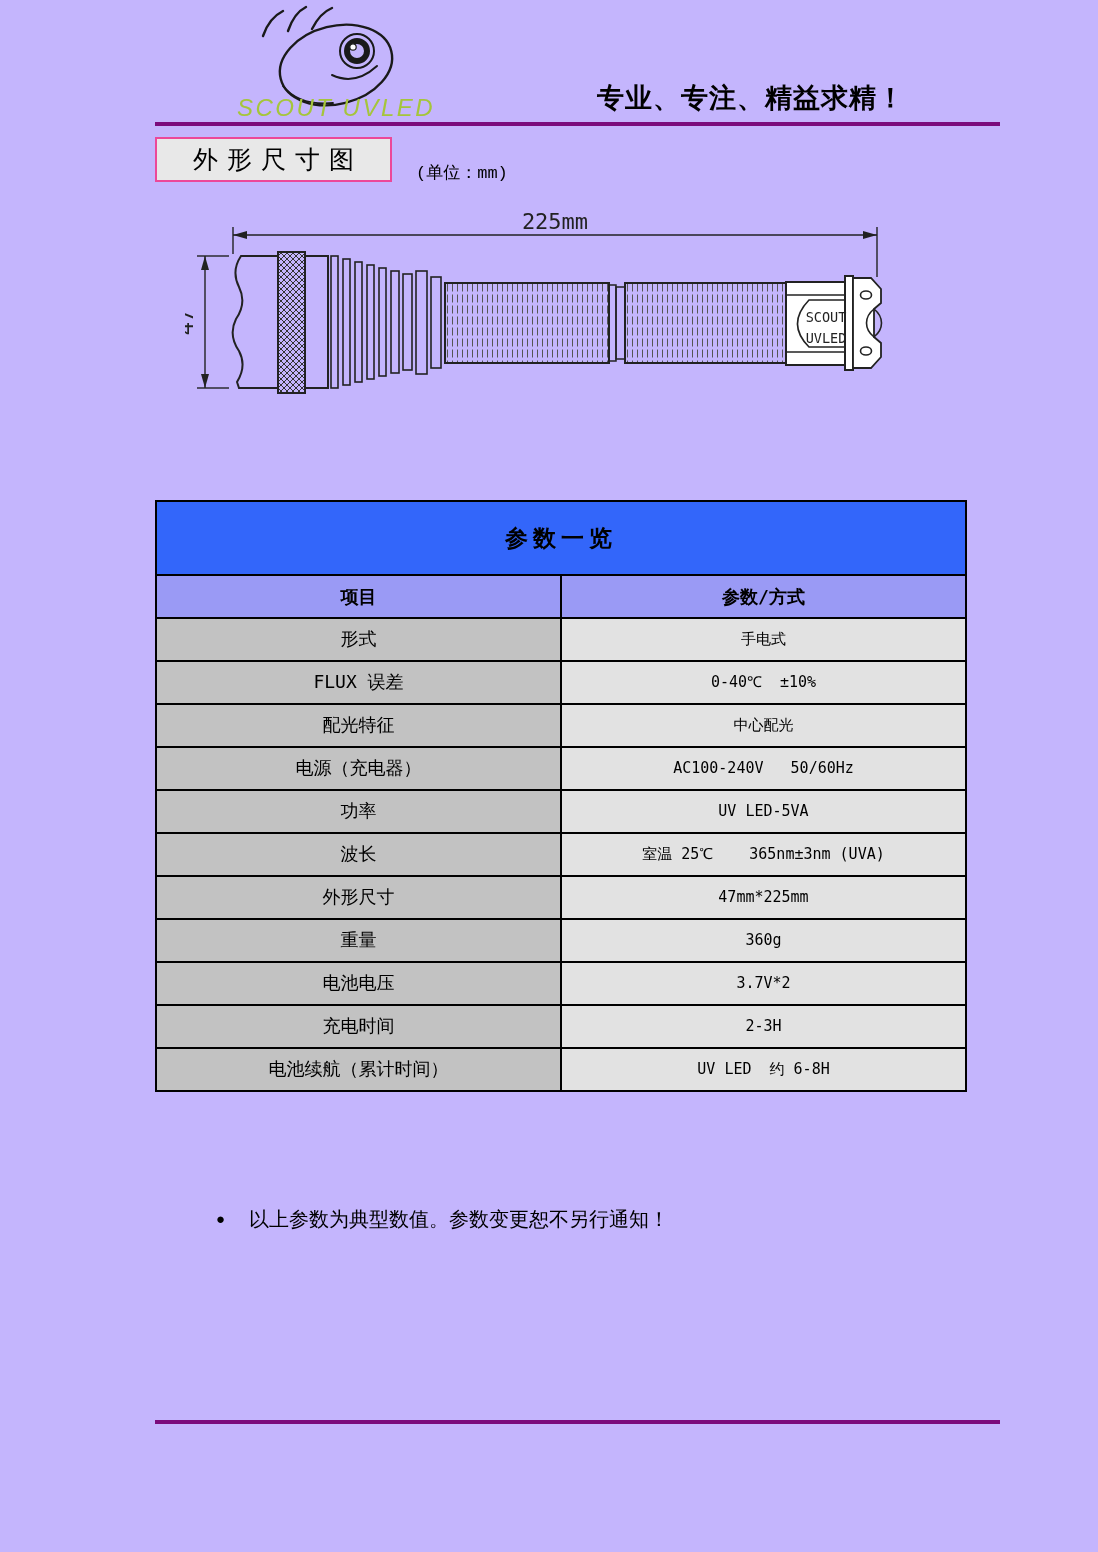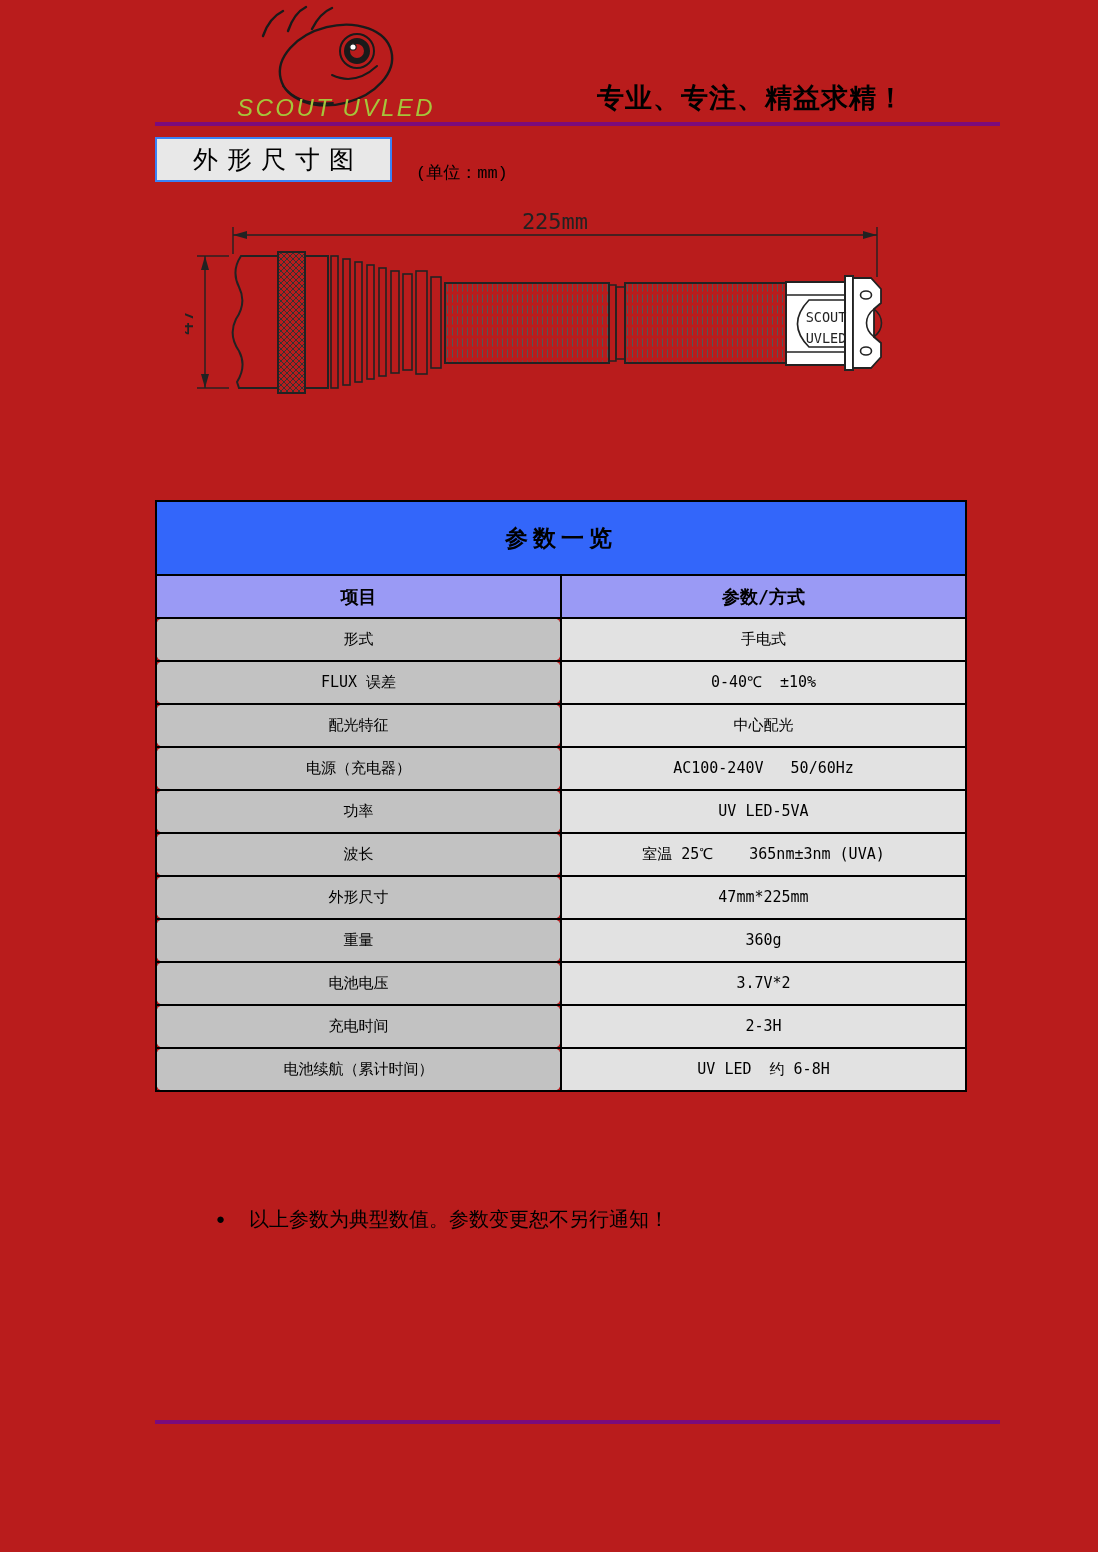--- a/index.html
+++ b/index.html
@@ -1,51 +1,51 @@
 <!DOCTYPE html>
 <html><head>
 <meta charset="utf-8">
 <style>
   html,body{margin:0;padding:0;background:#fff;}
   .page{
-    position:relative;width:1098px;height:1552px;background:#b91c1c;
+    position:relative;width:1098px;height:1552px;background:#c4b5fd;
     font-family:"Liberation Serif","DejaVu Serif",serif;color:#000;overflow:hidden;
   }
   
   .logo{position:absolute;left:233px;top:2px;width:205px;height:122px;}
   .slogan{
     position:absolute;left:470px;top:80px;width:435px;text-align:right;
     font-family:"Liberation Sans","DejaVu Sans",sans-serif;font-weight:bold;
     font-size:27px;letter-spacing:1px;white-space:nowrap;
   }
   .rule{position:absolute;left:155px;width:845px;height:4px;background:#7b0b7c;}
   .rule-top{top:122px;}
   .rule-bottom{top:1420px;}
   
   .section-box{
     position:absolute;left:155px;top:137px;width:233px;height:41px;
-    background:#e8e8e8;border:2px solid #3b82f6;
+    background:#e8e8e8;border:2px solid #ec4899;
     display:flex;align-items:center;justify-content:center;
     font-size:25px;letter-spacing:9px;font-weight:500;text-indent:9px;
   }
   .unit-note{position:absolute;left:416px;top:161px;font-size:17px;
     font-family:Liberation Mono, monospace;}
   
   .drawing{position:absolute;left:185px;top:205px;}
   .drawing text{font-family:"DejaVu Sans Mono","DejaVu Sans",sans-serif;fill:#222;}
   
   .spec-table{
     position:absolute;left:155px;top:500px;width:812px;
     border-collapse:collapse;table-layout:fixed;
     font-family:"DejaVu Sans Mono","Liberation Serif",serif;
   }
   .spec-table td{border:2px solid #000;text-align:center;vertical-align:middle;padding:0;}
   .spec-title-cell{background:#3366fa;height:72px;font-size:23px;font-weight:bold;letter-spacing:5px;}
   .spec-colhead td{background:#9a9af5;height:41px;font-size:18px;font-weight:bold;}
-  .cell-item{background:#c2c2c2;width:40.4%;height:41px;font-size:15px;border-radius:8px;}
+  .cell-item{background:#c2c2c2;width:40.4%;height:41px;font-size:18px;}
   .cell-value{background:#e2e2e2;font-size:15px;}
   .cell-item div,.cell-value div{white-space:pre-wrap;line-height:1.35;}
   tr.row-tall .cell-item,tr.row-tall .cell-value{height:58px;}
   
   .note{position:absolute;left:216px;top:1206px;font-size:20px;white-space:nowrap;}
   .note .bullet{font-size:15px;vertical-align:2px;margin-right:24px;}
 </style>
 </head>
 <body>
 

